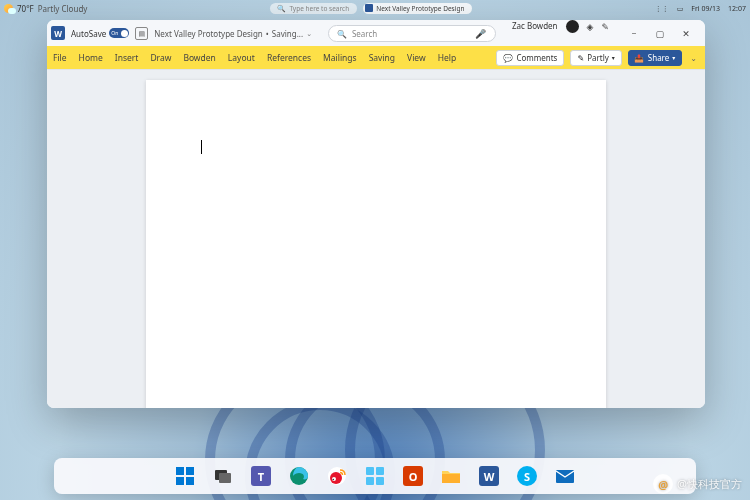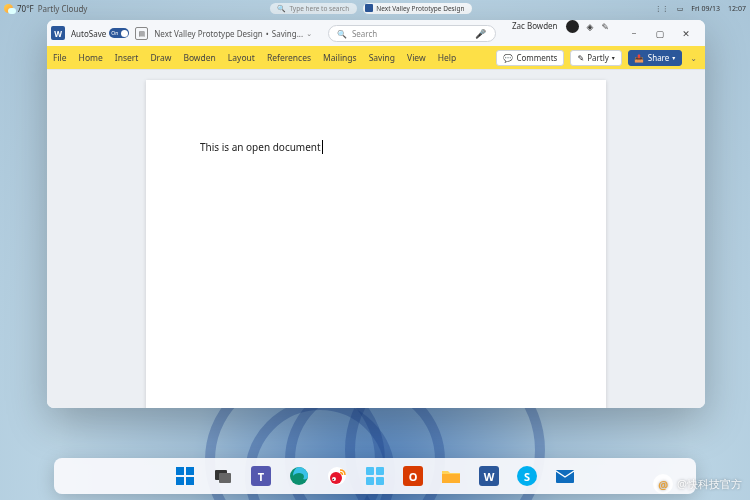--- a/index.html
+++ b/index.html
@@ -156,21 +156,21 @@
           <span>📤</span>
           <span>Share</span>
           <span style="font-size:6px">▾</span>
         </div>
       <span class="rb-chev">⌄</span>
     </div>
   </div>
 
   <div class="docarea">
     <div class="page">
-      <span>This is an open document</span><span style="border-left:1px solid #000;margin-left:1px"></span>
+      <span style="border-left:1px solid #000;margin-left:1px"></span>
     </div>
   </div>
 </div>
 
 <div class="taskbar">
   <div class="tb-icon">
       <svg viewBox="0 0 20 20">
         <rect x="1" y="1" width="8" height="8" fill="#0078d4"></rect>
         <rect x="11" y="1" width="8" height="8" fill="#0078d4"></rect>
         <rect x="1" y="11" width="8" height="8" fill="#0078d4"></rect>

